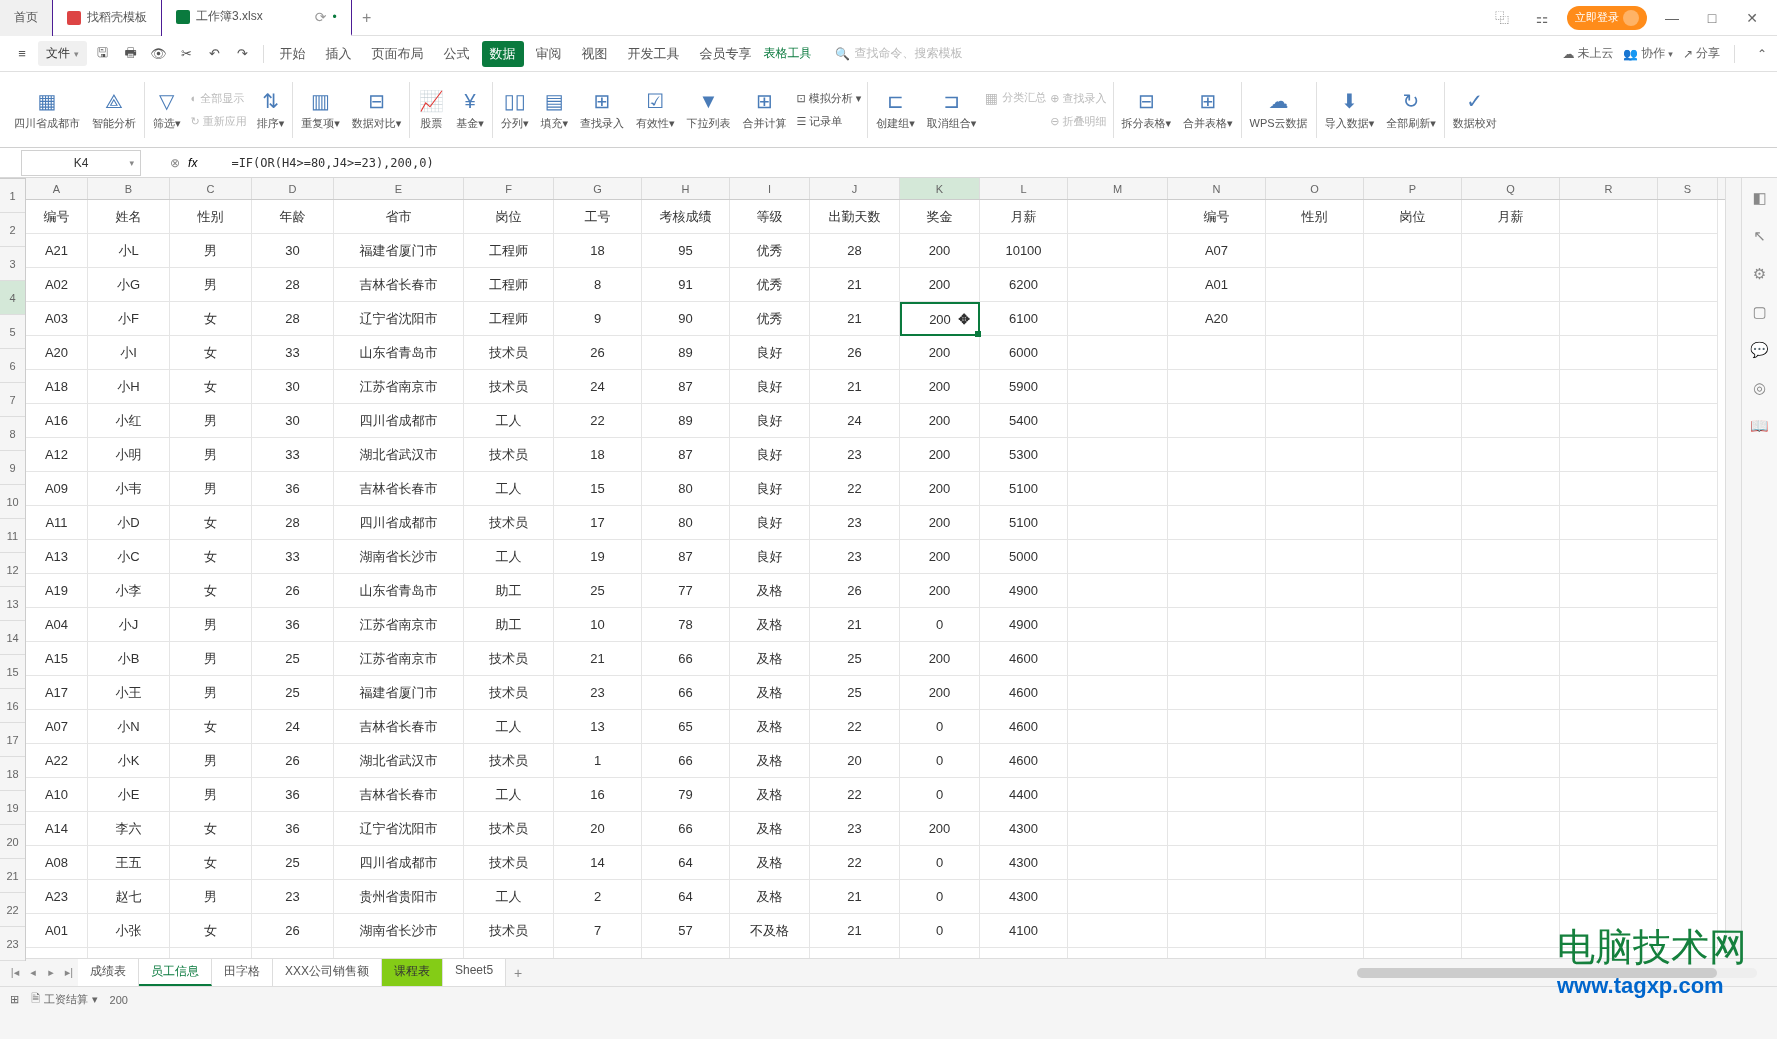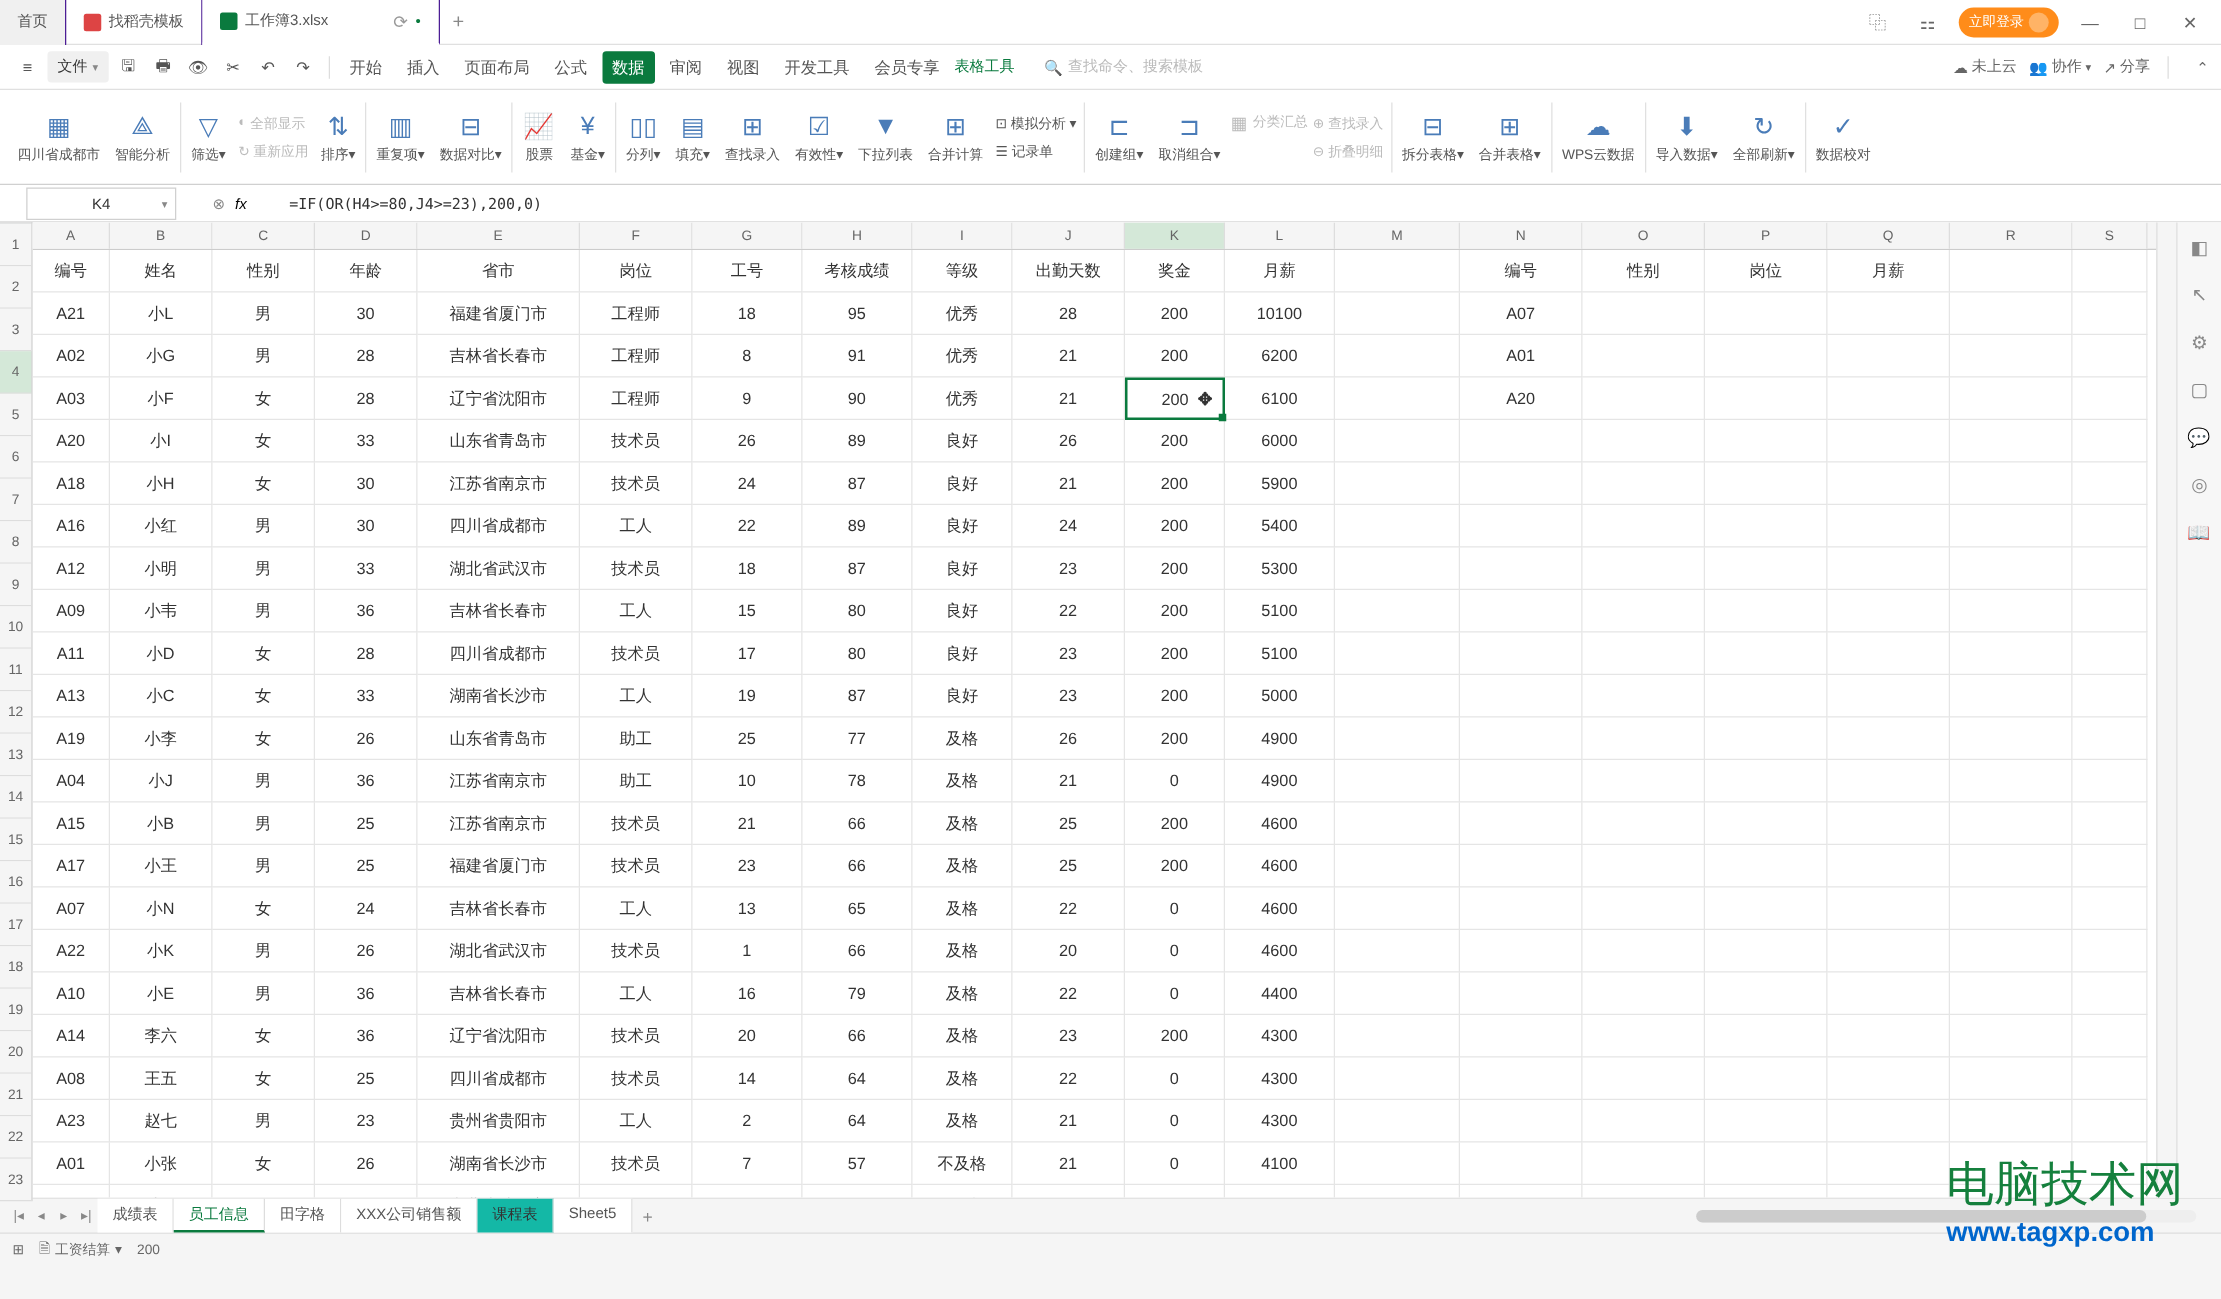--- a/index.html
+++ b/index.html
@@ -58,21 +58,21 @@
 .cell.selected{border:2px solid #0a7a3e;z-index:2}
 .sel-handle{position:absolute;right:-3px;bottom:-3px;width:6px;height:6px;background:#0a7a3e}
 .cursor-plus{position:absolute;font-size:14px;color:#333;font-weight:bold}
 .scrollbar-v{width:16px;background:#f5f5f5;border-left:1px solid #ddd}
 .right-panel{width:36px;background:#f7f7f7;border-left:1px solid #ddd;display:flex;flex-direction:column;align-items:center;padding-top:10px;gap:18px}
 .rp-icon{width:20px;height:20px;color:#888;font-size:15px;display:flex;align-items:center;justify-content:center}
 .sheettabs{height:28px;background:#f5f5f5;display:flex;align-items:center;border-top:1px solid #ddd;padding-left:6px}
 .nav-arrow{width:18px;text-align:center;color:#888;font-size:11px}
 .sheet-tab{padding:4px 12px;font-size:12px;color:#555;border-right:1px solid #ddd;cursor:pointer;background:#fff}
 .sheet-tab.active{color:#0a7a3e;border-bottom:2px solid #0a7a3e}
-.sheet-tab.orange{background:#14b8a6;color:#333}
+.sheet-tab.orange{background:#84cc16;color:#333}
 .sheet-add{width:24px;text-align:center;color:#888;font-size:14px}
 .sheet-scroll{margin-left:auto;width:400px;height:10px;background:#eee;border-radius:5px;margin-right:20px;position:relative}
 .sheet-thumb{position:absolute;left:0;width:360px;height:10px;background:#ccc;border-radius:5px}
 .statusbar{height:26px;background:#f5f5f5;display:flex;align-items:center;padding:0 10px;gap:12px;border-top:1px solid #ddd;font-size:11px;color:#666}
 .status-item{display:flex;align-items:center;gap:4px}
 .watermark{position:absolute;right:30px;bottom:40px;display:flex;align-items:center;gap:10px;z-index:100}
 .wm-tag{background:#0066cc;color:#fff;font-size:48px;font-weight:bold;padding:10px 20px;border-radius:6px;font-family:Arial}
 .wm-text{display:flex;flex-direction:column}
 .wm-cn{color:#15803d;font-size:38px;font-weight:normal}
 .wm-url{color:#0066cc;font-size:22px;font-weight:bold}

